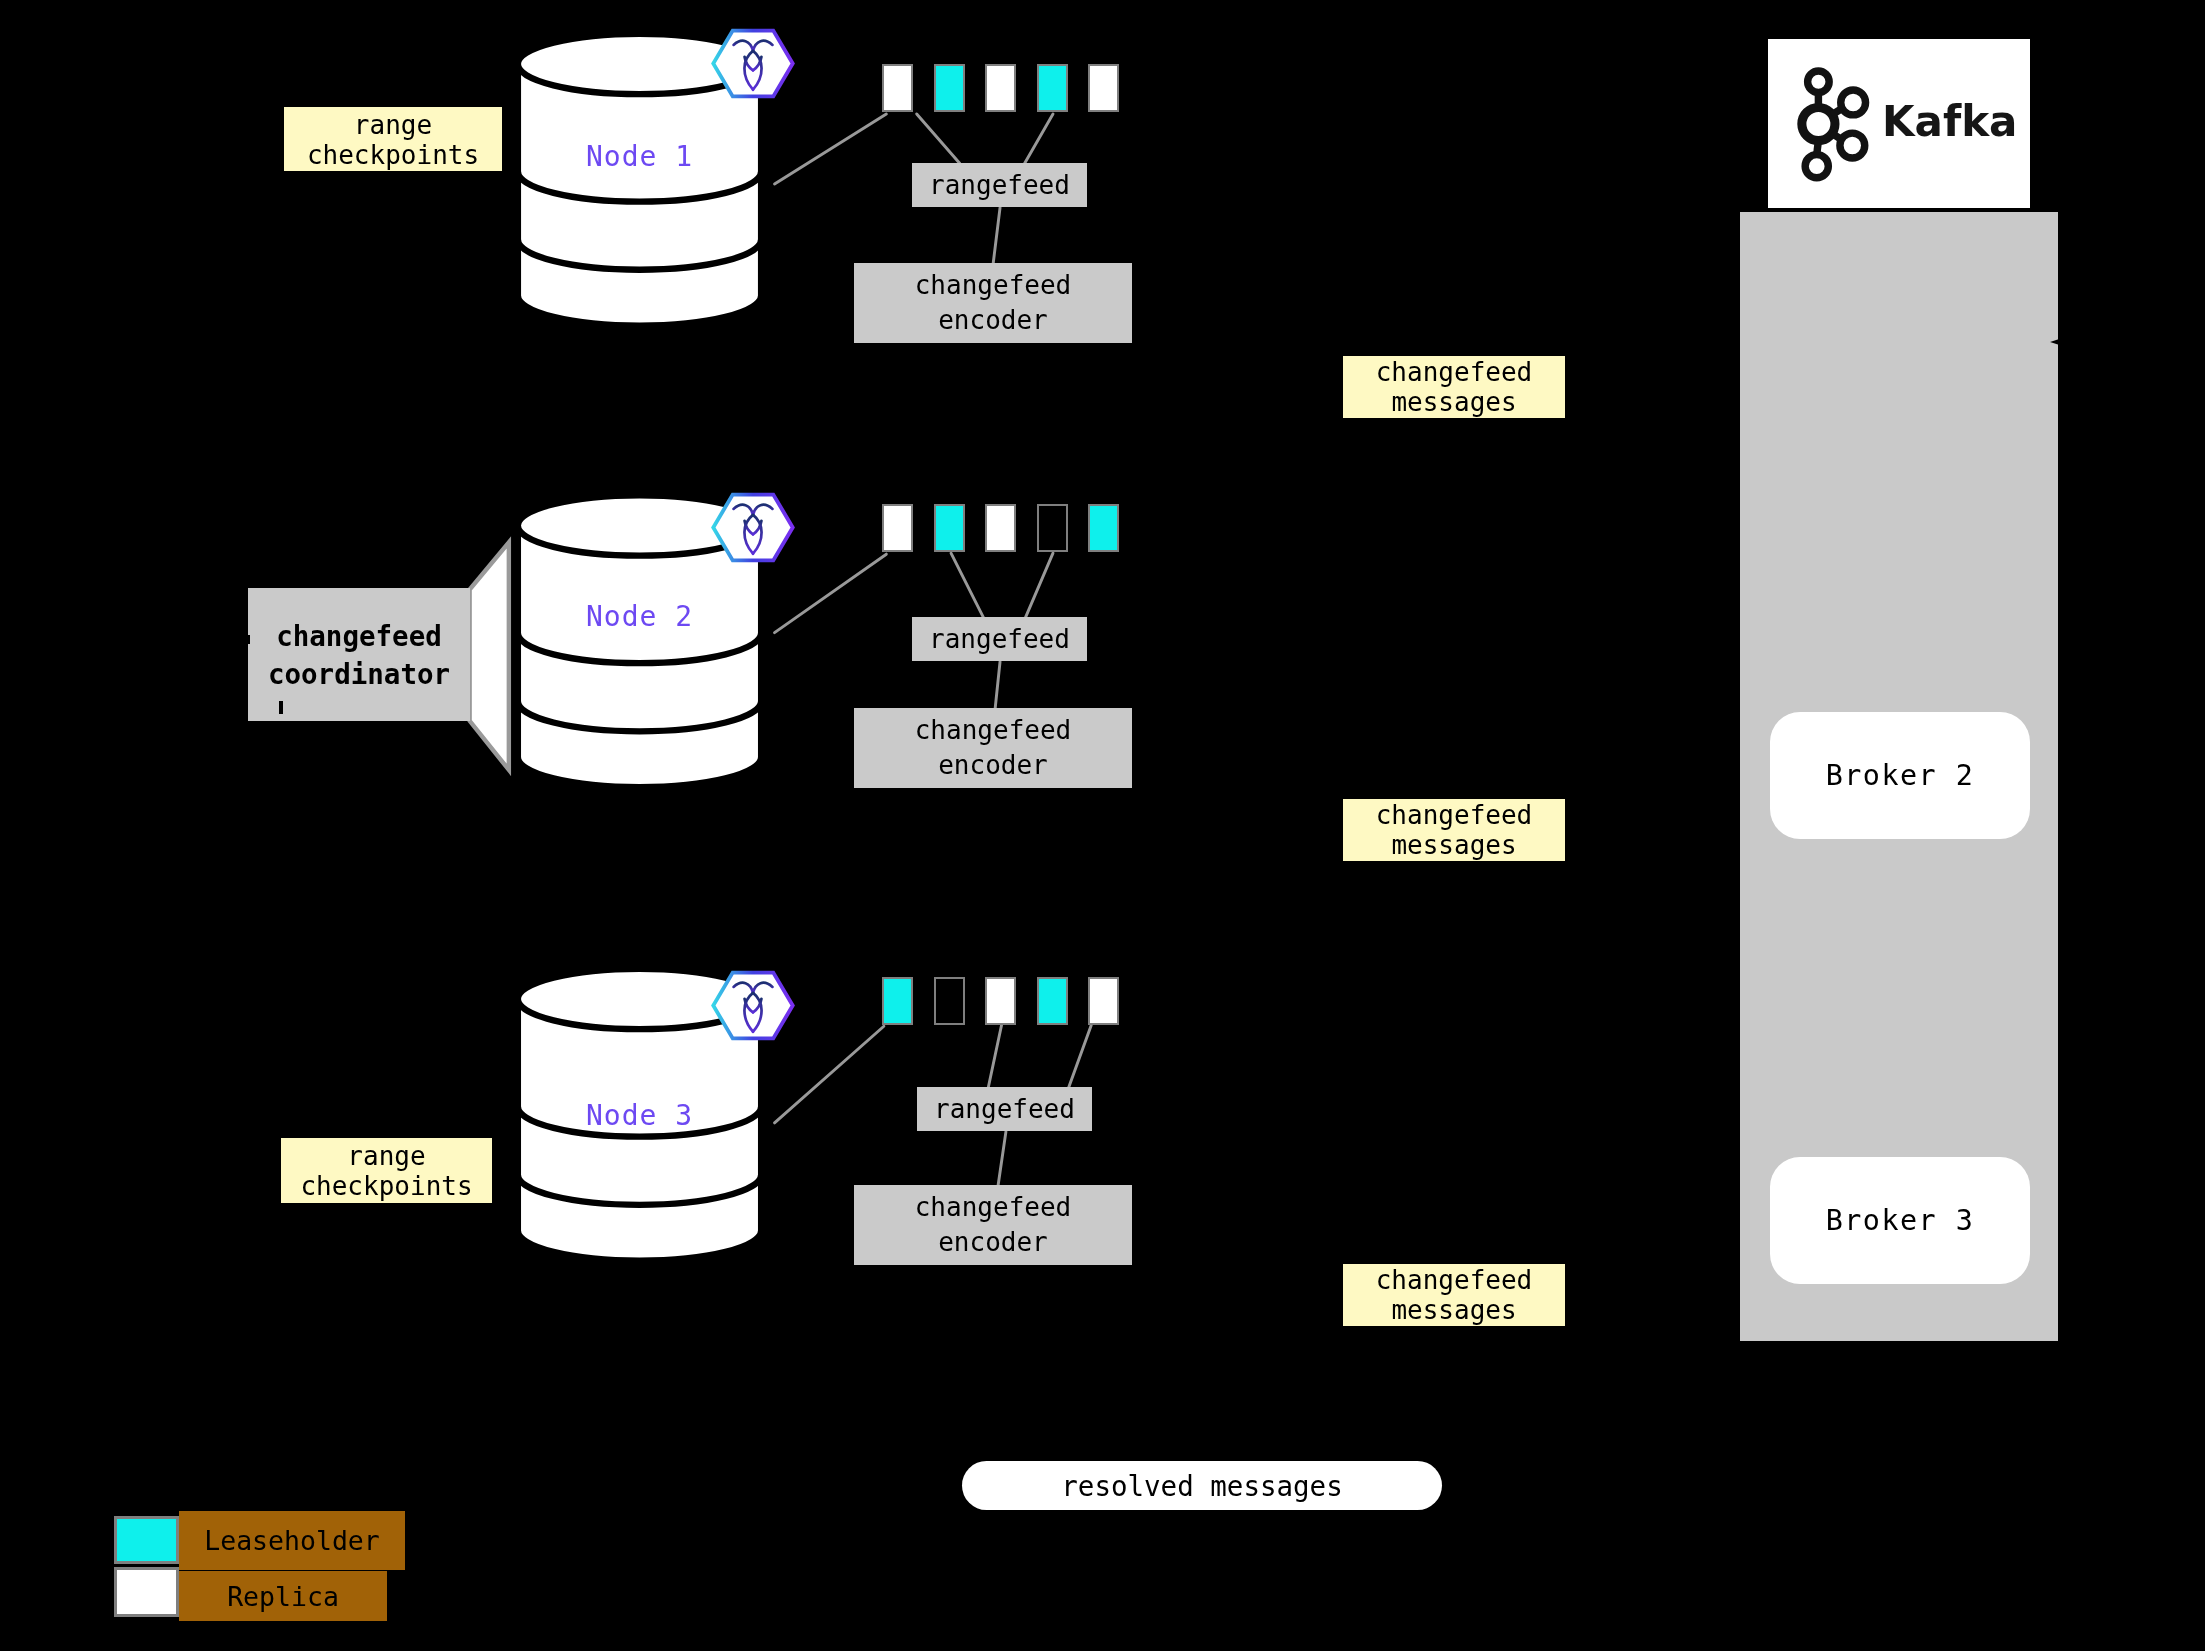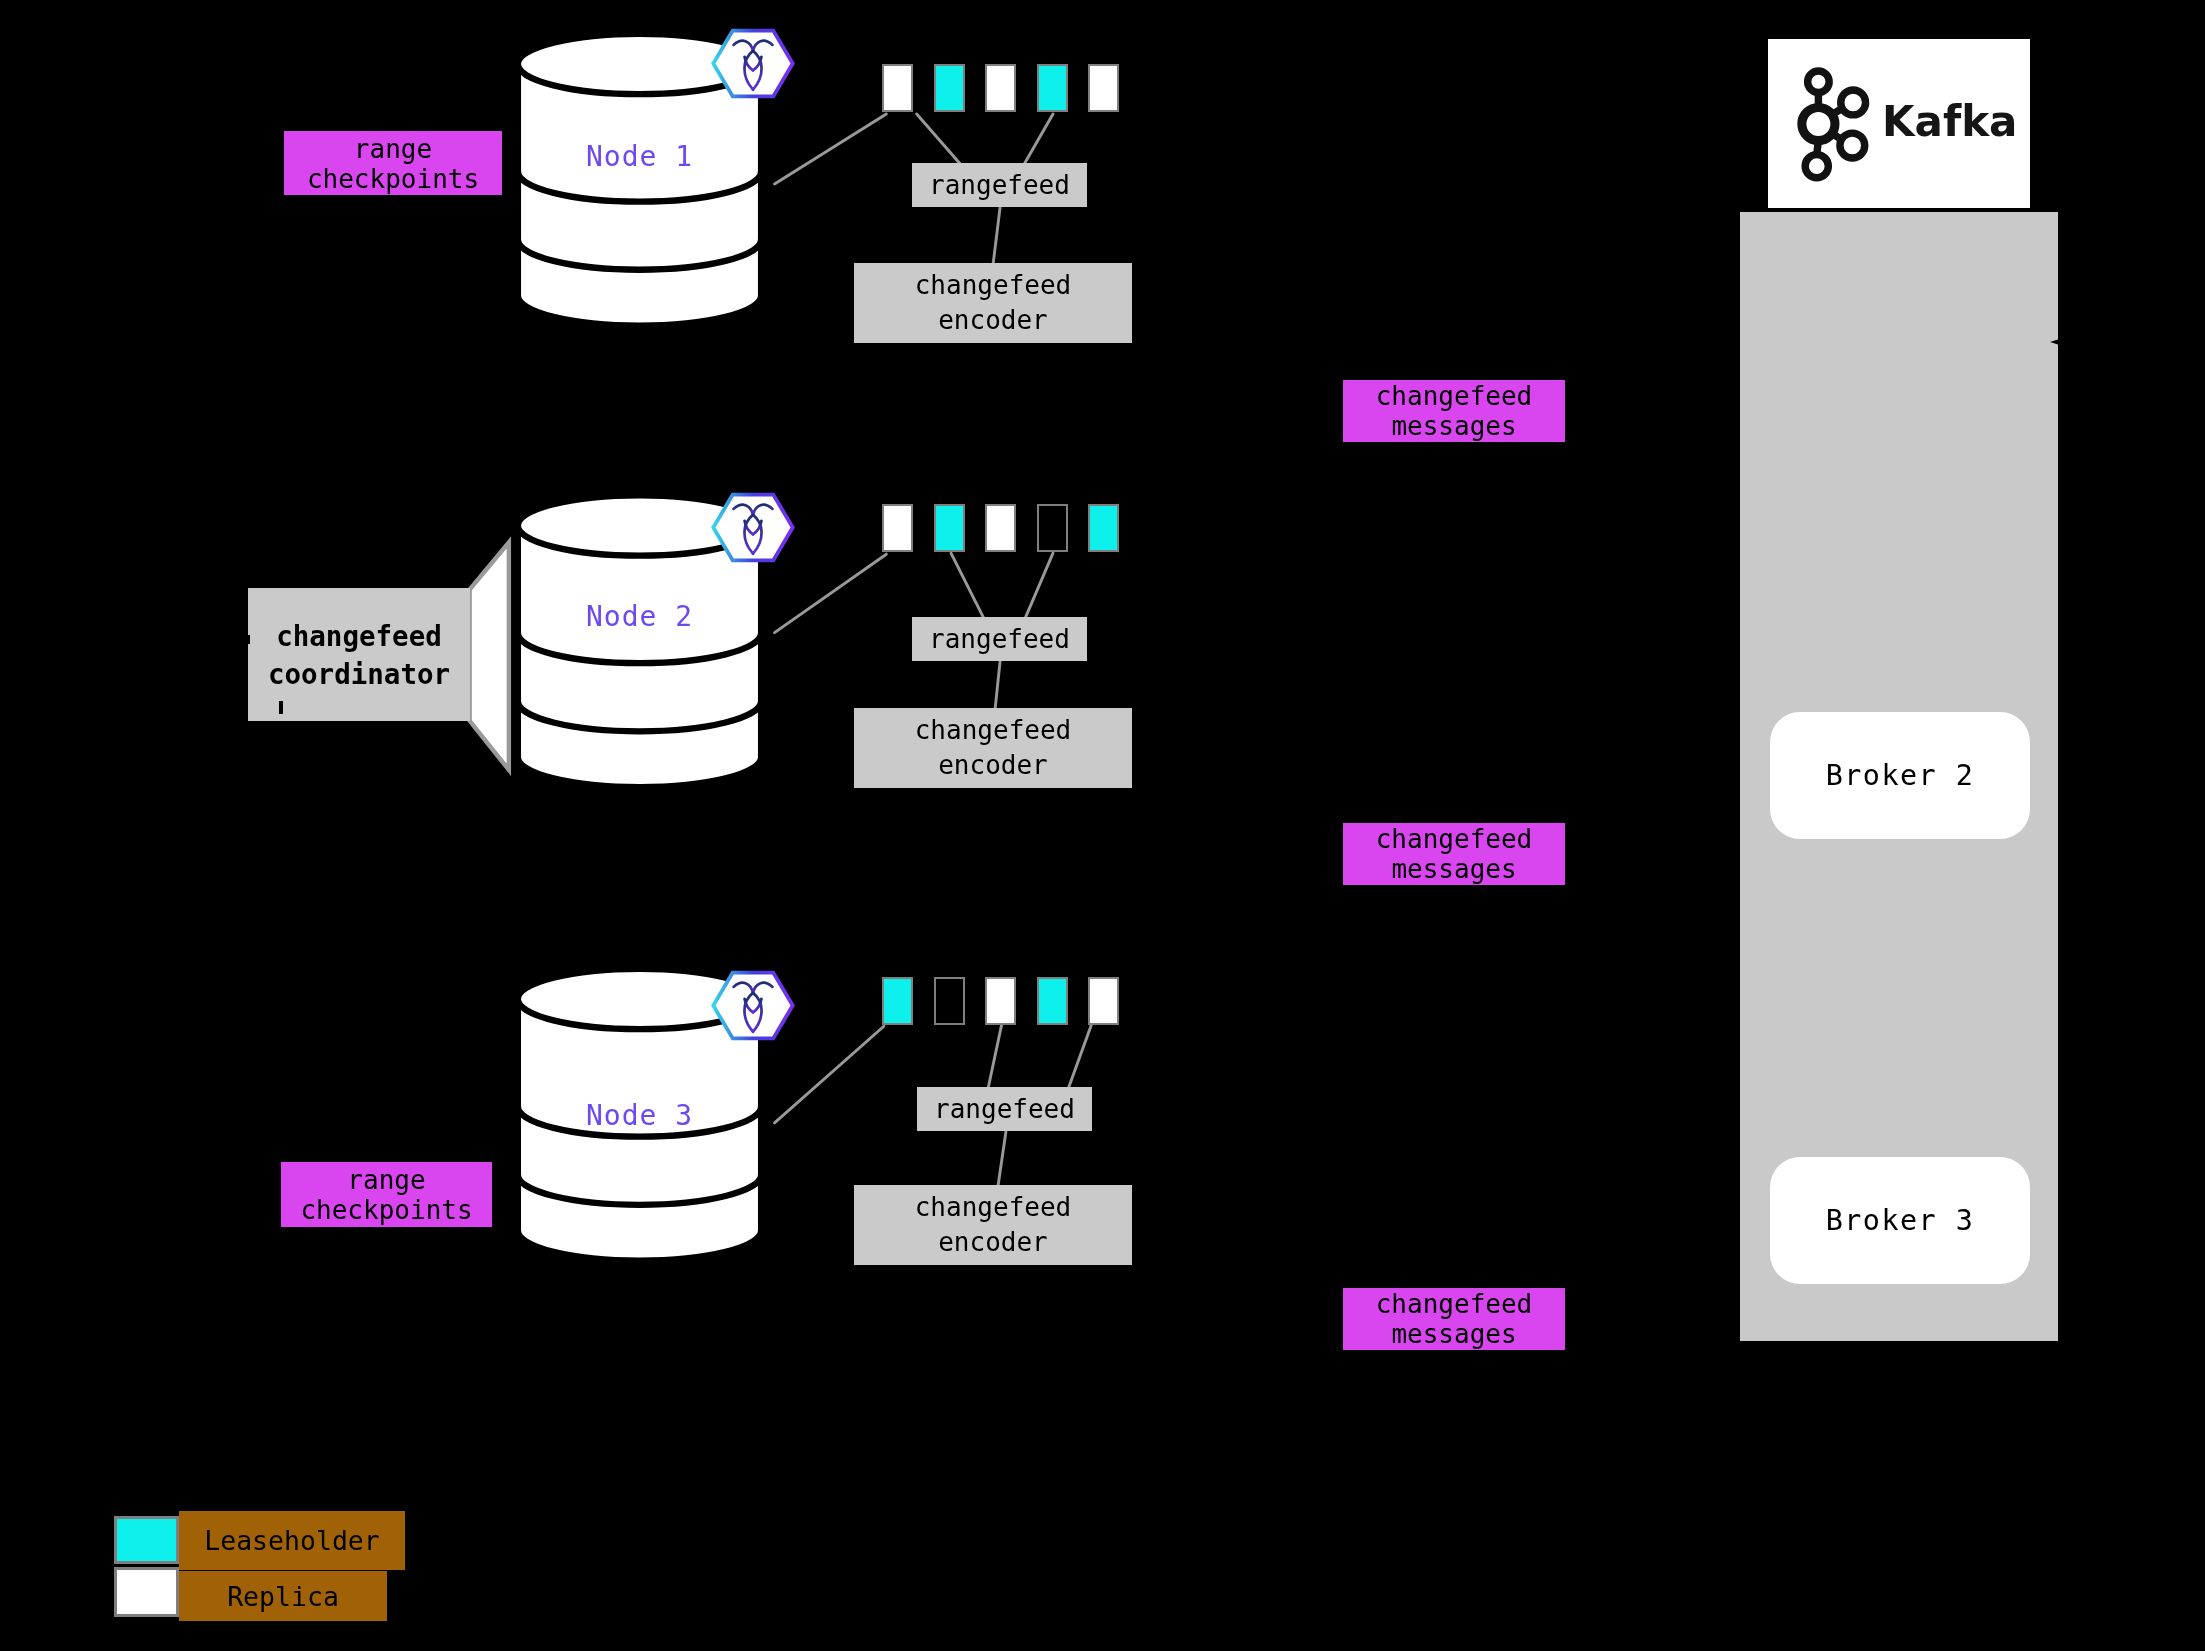--- a/index.html
+++ b/index.html
@@ -7,21 +7,21 @@
     position:relative; width:2205px; height:1652px; background:#000; overflow:hidden;
     font-family:"DejaVu Sans Mono","Liberation Mono",monospace; color:#000;
   }
   .abs { position:absolute; }
   svg.layer { position:absolute; left:0; top:0; width:2205px; height:1652px; }
   .graybox, .whitebox {
     position:absolute; display:flex; flex-direction:column; align-items:center; justify-content:center;
     text-align:center; font-size:26px; line-height:30px; color:#000;
   }
   .graybox { background:#cacaca; }
-  .whitebox { background:#d946ef;margin-top:24px; }
+  .whitebox { background:#fef9c3; }
   .clip { overflow:hidden; justify-content:flex-start; padding-top:2.9px; box-sizing:border-box; }
   .range-rect {
     position:absolute; width:31px; height:48px; box-sizing:border-box;
     border:2.9px solid #7f7f7f; background:transparent;
   }
   .node-name {
     position:absolute; width:253px; text-align:center;
     font-weight:400; font-size:28px; color:#6d49f2; letter-spacing:1px;
   }
   .coordinator {
@@ -235,20 +235,21 @@
   </div>
   <div class="graybox" style="left:854px; top:1185px; width:278px; height:80px; line-height:35px;">
     <div>changefeed</div>
     <div>encoder</div>
   </div>
   <div class="whitebox" style="left:1343px; top:1264px; width:222px; height:62px;">
     <div>changefeed</div>
     <div>messages</div>
   </div>
 
+  <div class="pill" style="left:962px; top:1461px; width:480px; height:49px;">resolved messages</div>
 
   <div class="legend-swatch" style="left: 114px; top: 1516px; height: 48px; background-color: rgb(14, 240, 236);"></div>
   <div class="legend-swatch" style="left: 114px; top: 1567px; height: 50px; background-color: rgb(255, 255, 255);"></div>
   <div class="legend-label" style="left:179px; top:1511px; width:226px; height:59px;">Leaseholder</div>
   <div class="legend-label" style="left:179px; top:1571px; width:208px; height:50px;">Replica</div>
 
   <svg class="layer" viewBox="0 0 4498 3369" style="pointer-events:none;">
     <polygon points="4182,697 4244,677 4244,717" fill="#000"></polygon>
   </svg>
 

